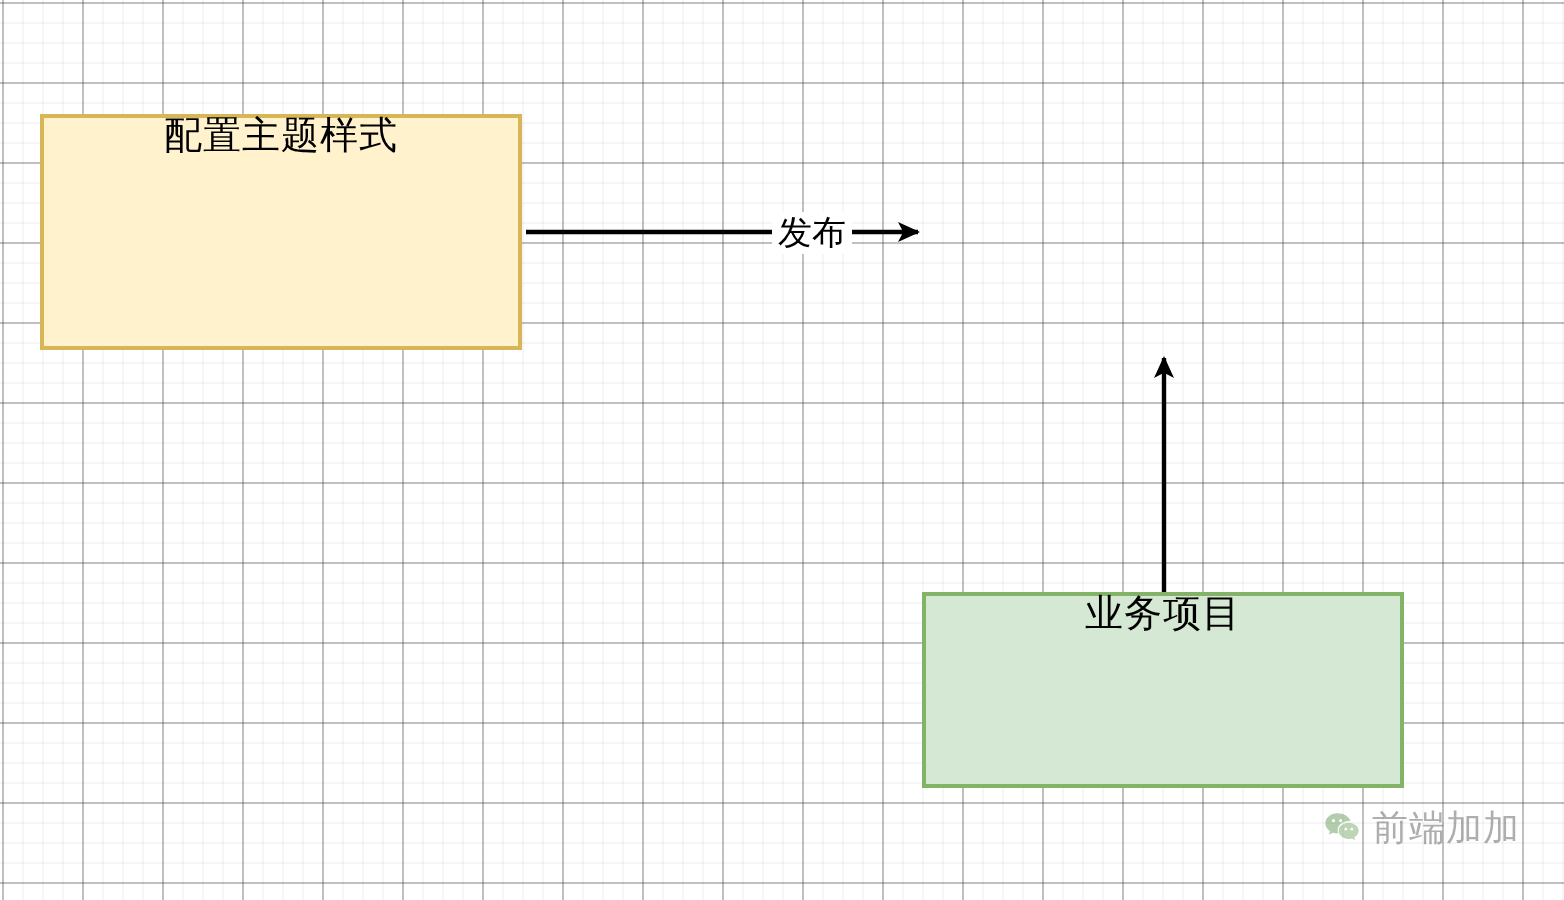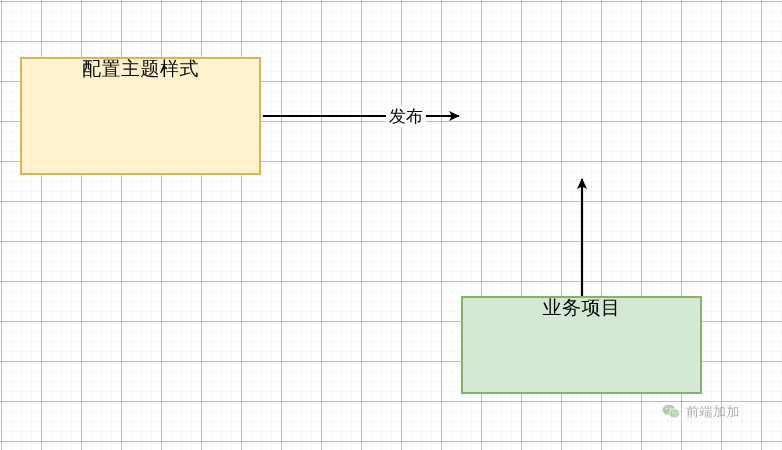--- a/index.html
+++ b/index.html
@@ -110,21 +110,21 @@
   #watermark {
     position: absolute;
     left: 661px;
     top: 402px;
     display: flex;
     align-items: center;
     gap: 5px;
     opacity: 0.45;
   }
   #watermark .wm-text {
-    font-size: 13px;
+    font-size: 18px;
     color: #4d4d4d;
     white-space: nowrap;
     letter-spacing: 0.5px;
   }
   #watermark .wm-icon {
     display: block;
     width: 20px;
     height: 20px;
   }
 </style>

